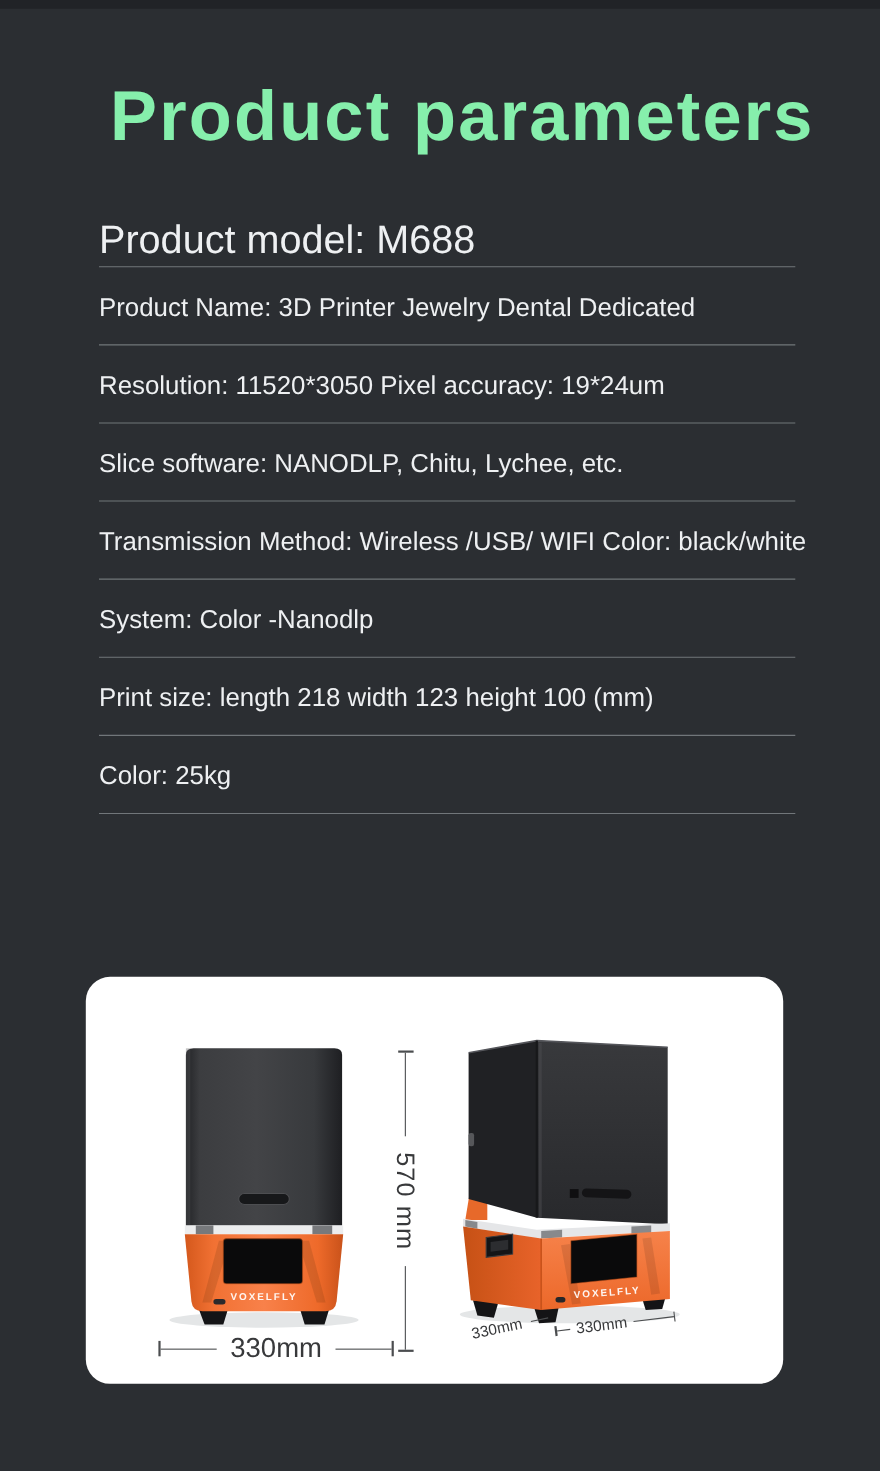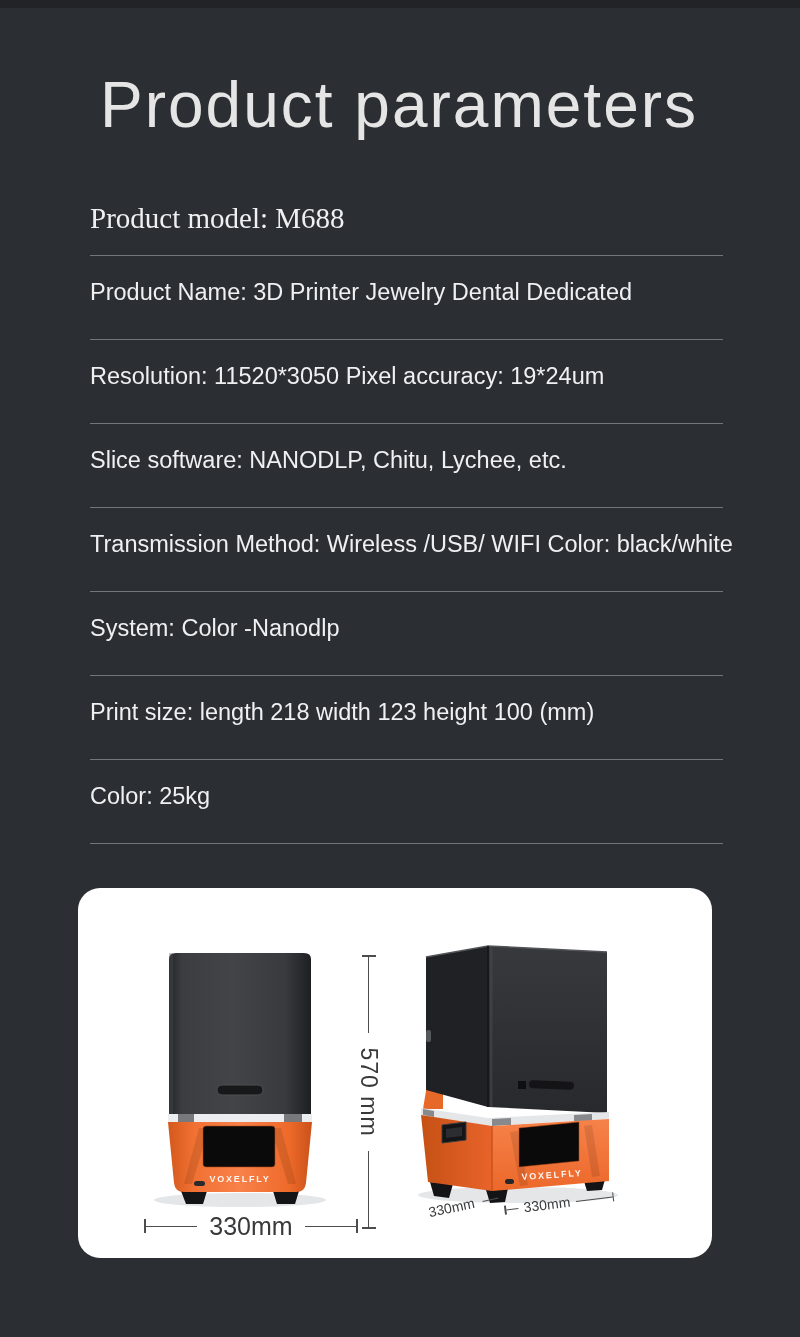--- a/index.html
+++ b/index.html
@@ -9,33 +9,33 @@
     font-family:"Liberation Sans","DejaVu Sans",sans-serif;
     -webkit-font-smoothing:antialiased;
   }
   body::before{
     content:"";position:absolute;left:0;top:0;width:800px;height:8px;
     background:rgba(0,0,0,.22);
   }
   
   .page-title{
     position:absolute;left:100px;top:72px;margin:0;
-    font-size:64px;line-height:66px;font-weight:400;letter-spacing:2px;
-    color:#e5e5e5;white-space:nowrap;
+    font-size:64px;line-height:66px;font-weight:700;letter-spacing:2px;
+    color:#86efac;white-space:nowrap;
   }
   
   .specs{position:absolute;left:90px;top:200px;width:633px;}
   .spec-row{
     color:#eef0f2;white-space:nowrap;
     font-size:23.5px;line-height:33px;
-    padding:20px 0 30px;
+    padding:20px 0 17px;
     border-bottom:1px solid rgba(230,236,240,.38);
   }
   .spec-row.primary{
-    font-size:29px;line-height:36px;padding:0 0 19px;font-family:Liberation Serif, serif;
+    font-size:36px;line-height:36px;padding:0 0 6px;
   }
   
   .card{
     position:absolute;left:78px;top:888px;width:634px;height:370px;
     background:#ffffff;border-radius:22px;
   }
   .card svg{position:absolute;left:0;top:0;}
   
   .brand{
     position:absolute;width:100px;text-align:center;

